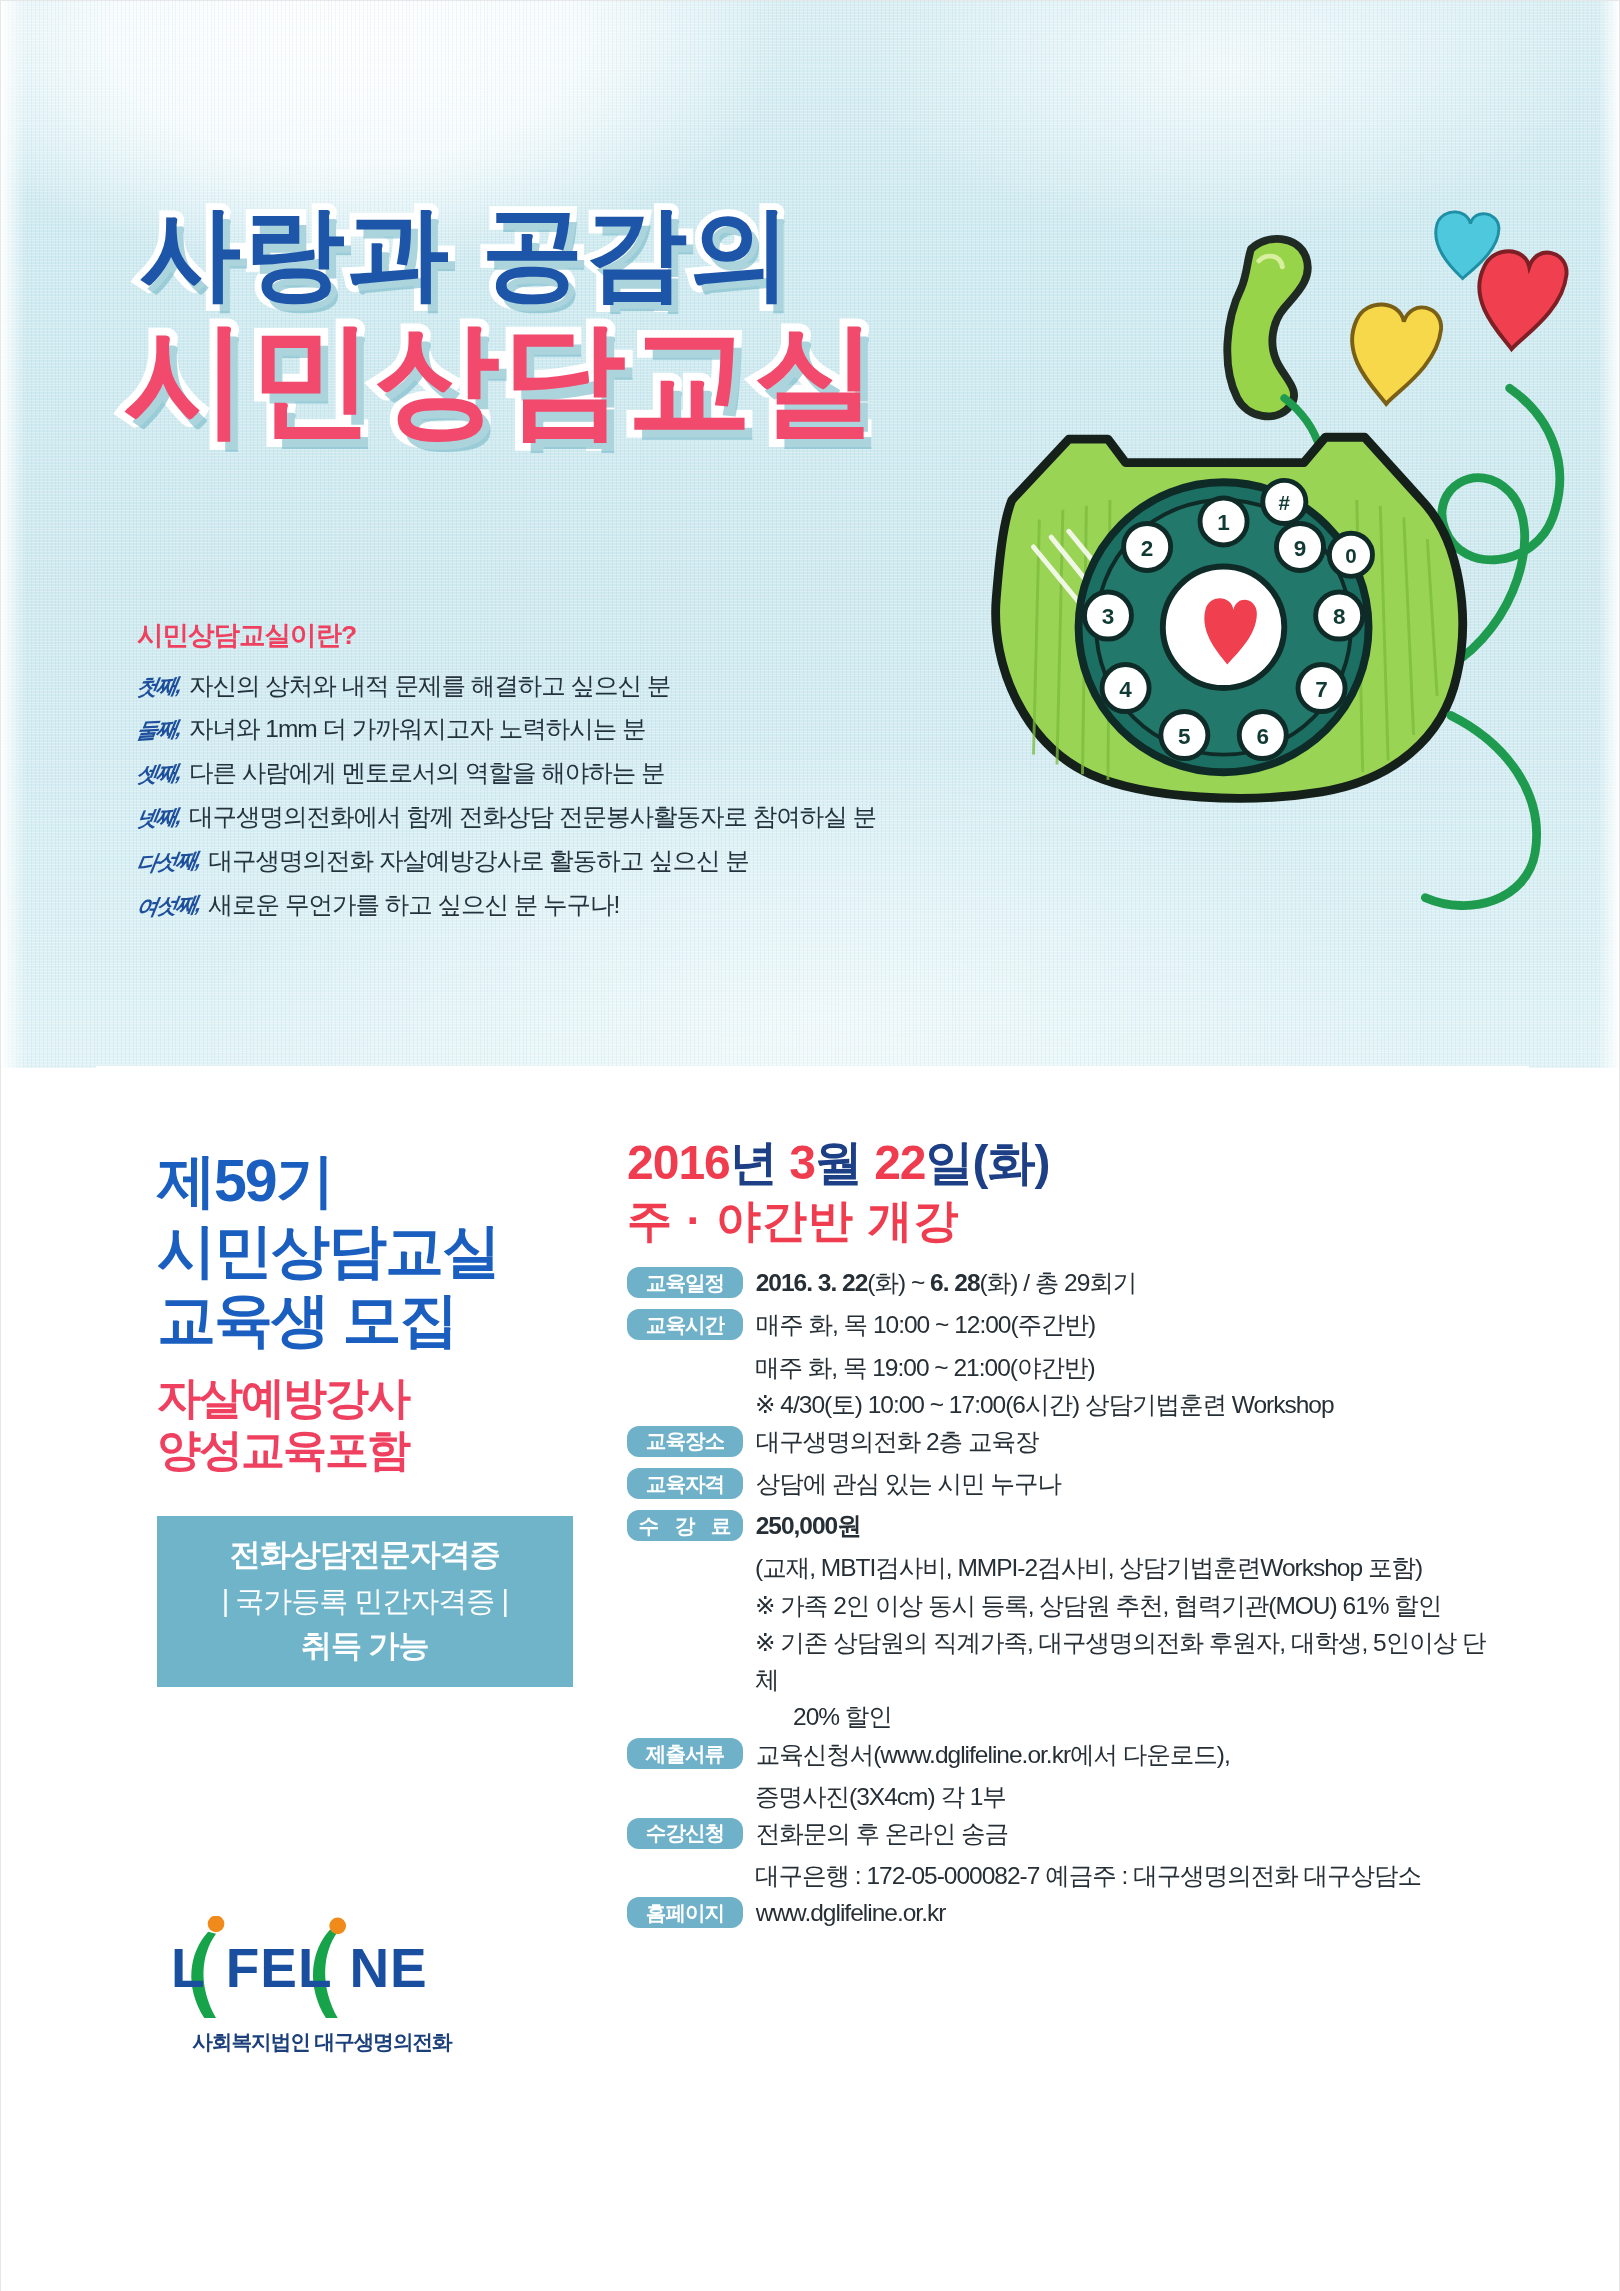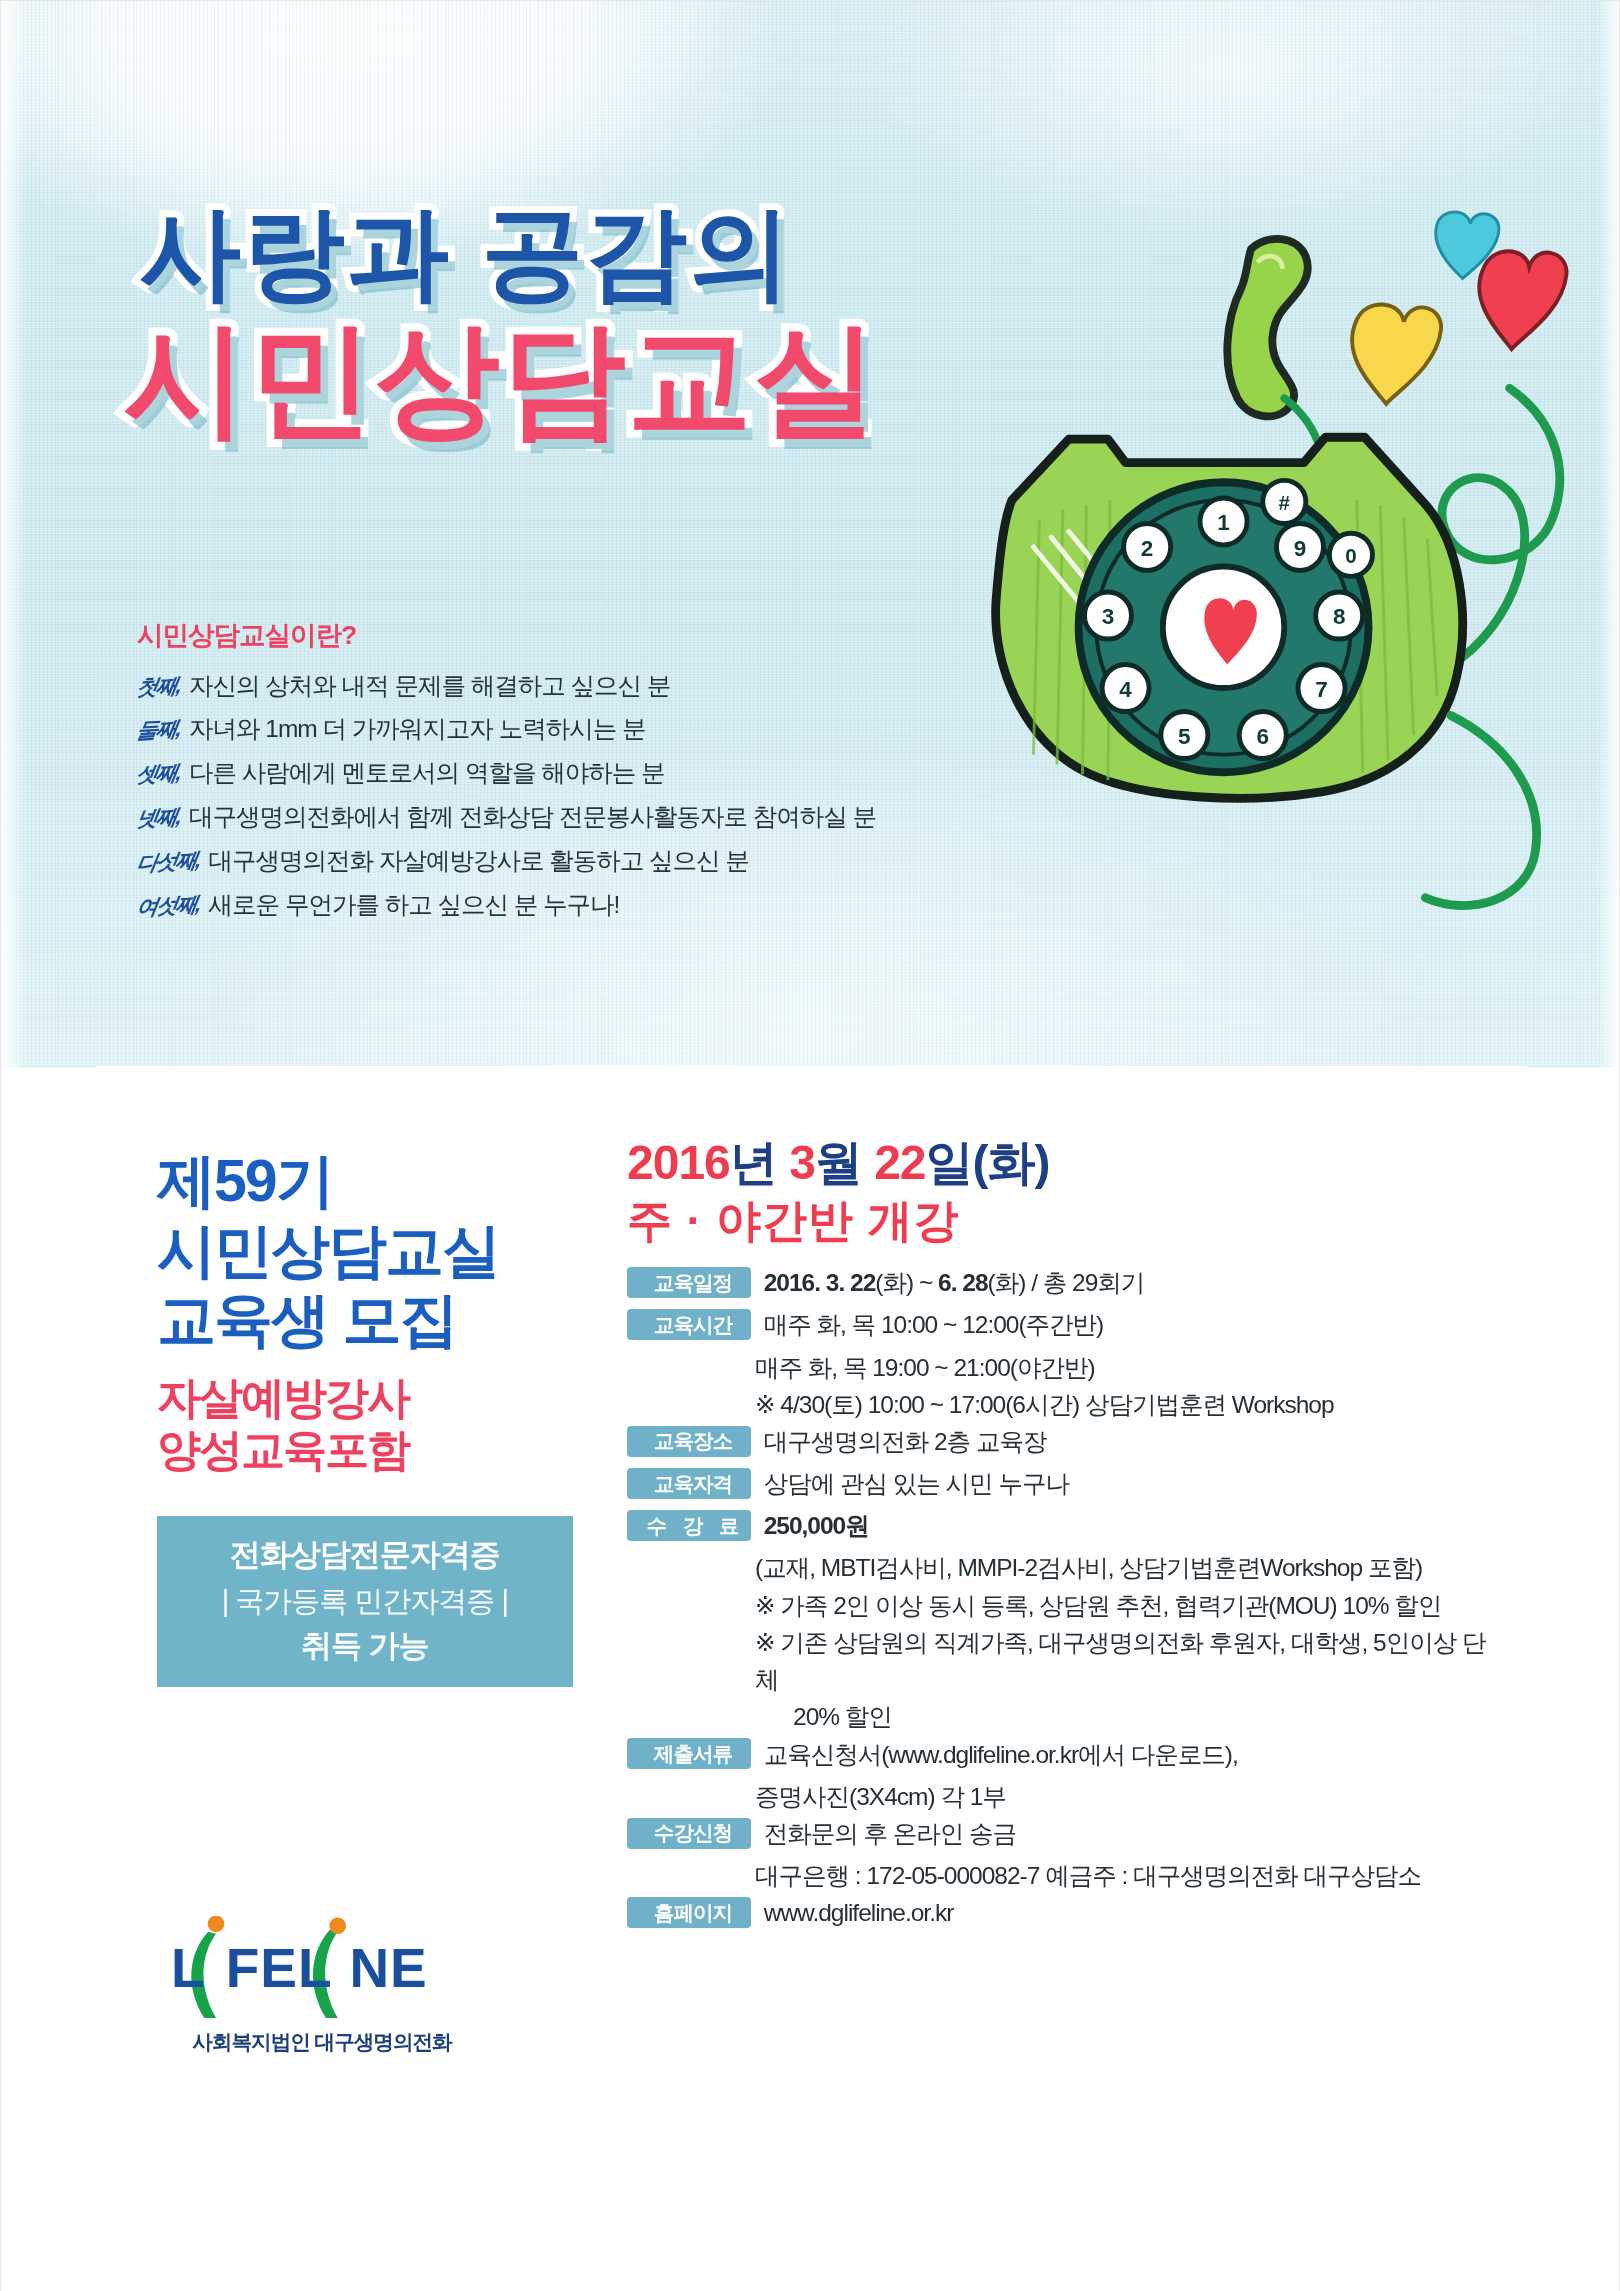--- a/index.html
+++ b/index.html
@@ -85,23 +85,23 @@
 
   
   .rcol{position:absolute;left:627px;top:1135px;width:882px;z-index:9;}
   .date-l1{font-size:48px;font-weight:bold;color:#1d3f86;letter-spacing:-1px;line-height:1.18;}
   .date-l1 .num{color:#ef3c4f;}
   .date-l2{font-size:45px;font-weight:bold;color:#ef3c4f;letter-spacing:1px;margin-top:2px;line-height:1.18;}
 
   .rows{margin-top:17.6px;}
   .row{display:flex;align-items:flex-start;margin-bottom:4.9px;}
   .lbl{
-    flex:0 0 auto;width:116px;height:31px;border-radius:4px;background:#6fb1c8;
+    flex:0 0 auto;width:116px;height:31px;border-radius:12px;background:#6fb1c8;
     color:#ffffff;font-size:20.6px;font-weight:bold;letter-spacing:-1px;
-    display:flex;align-items:center;justify-content:center;margin-right:12.7px;margin-top:2.9px;padding-left:8px;
+    display:flex;align-items:center;justify-content:center;margin-right:12.7px;margin-top:2.9px;
   }
   .lbl.tall{height:73px;flex-direction:column;justify-content:center;line-height:1.35;}
   .lbl.spaced{letter-spacing:4.9px;text-indent:4.9px;}
   .val{font-size:24.5px;color:#262f36;letter-spacing:-1px;line-height:1.52;}
   .val.b{font-weight:bold;}
   .val .bold{font-weight:bold;}
   .sub{font-size:24.5px;color:#262f36;letter-spacing:-1px;line-height:1.52;margin-left:128px;}
   .sub.ind{margin-left:166px;}
 </style>
 </head>
@@ -305,21 +305,21 @@
       <div class="row">
         <div class="lbl">교육자격</div>
         <div class="val">상담에 관심 있는 시민 누구나</div>
       </div>
 
       <div class="row">
         <div class="lbl spaced">수 강 료</div>
         <div class="val b">250,000원</div>
       </div>
       <div class="sub">(교재, MBTI검사비, MMPI-2검사비, 상담기법훈련Workshop 포함)</div>
-      <div class="sub">※ 가족 2인 이상 동시 등록, 상담원 추천, 협력기관(MOU) 10% 할인</div>
+      <div class="sub">※ 가족 2인 이상 동시 등록, 상담원 추천, 협력기관(MOU) 61% 할인</div>
       <div class="sub">※ 기존 상담원의 직계가족, 대구생명의전화 후원자, 대학생, 5인이상 단체</div>
       <div class="sub ind">20% 할인</div>
 
       <div class="row">
         <div class="lbl">제출서류</div>
         <div class="val">교육신청서(www.dglifeline.or.kr에서 다운로드),</div>
       </div>
       <div class="sub">증명사진(3X4cm) 각 1부</div>
 
 

